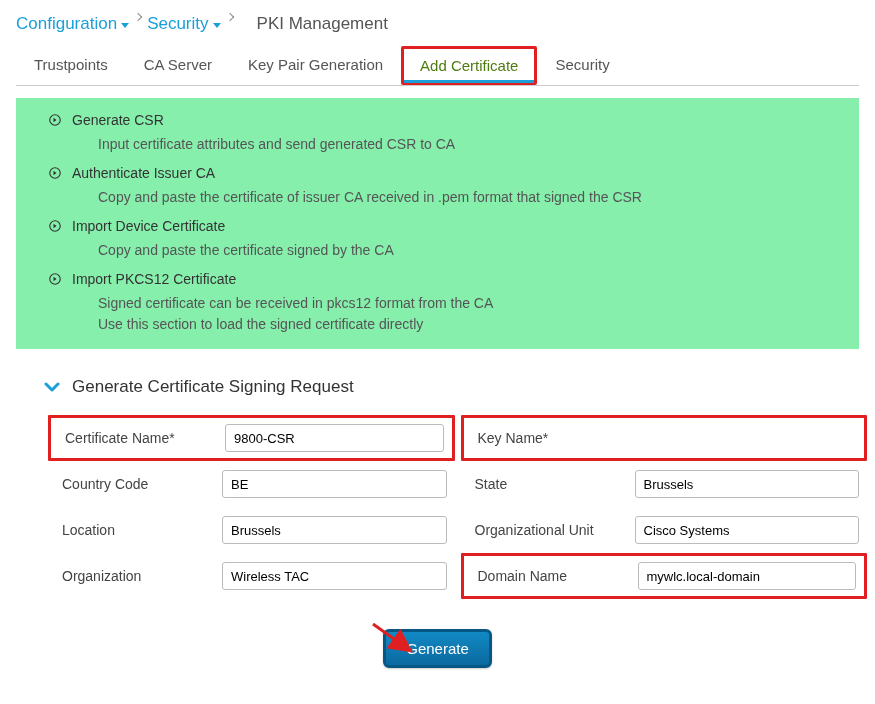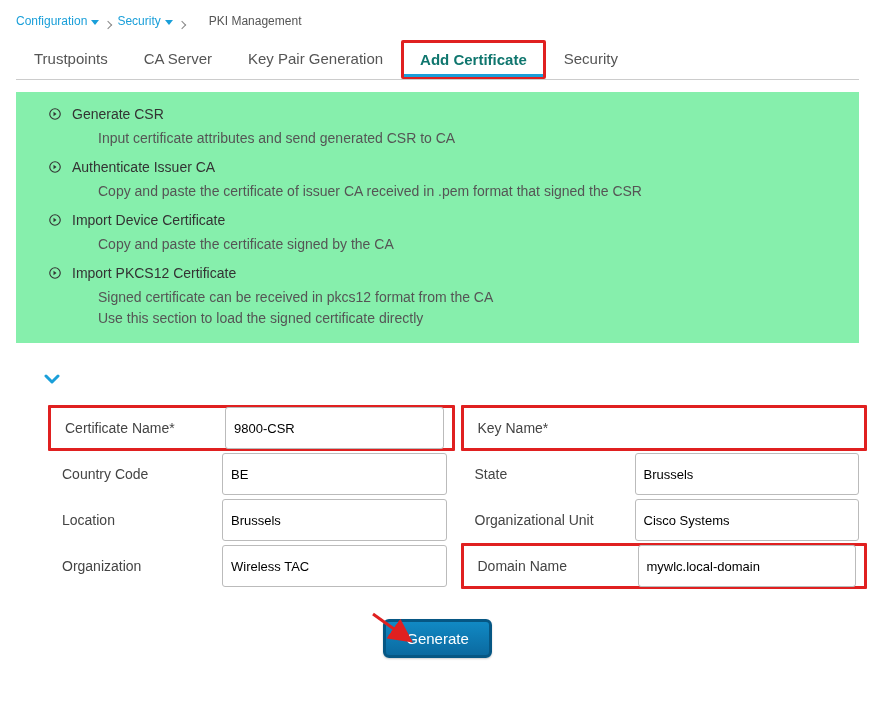--- a/index.html
+++ b/index.html
@@ -8,24 +8,24 @@
       font-size: 14px;
       color: #333;
       background: #fff;
       width: 875px;
       padding: 10px 16px 20px 16px;
     }
 
     
     .breadcrumb {
       display: flex;
-      align-items: flex-end;
+      align-items: flex-start;
       gap: 6px;
       padding: 4px 0 12px 0;
-      font-size: 12px;
+      font-size: 17px;
     }
     .breadcrumb .link { color: #1A9FD9; cursor: pointer; display: inline-flex; align-items: center; gap: 2px; }
     .breadcrumb .current { color: #555; font-weight: 500; margin-left: 18px; }
     .caret-down {
       display: inline-block;
       width: 0; height: 0;
       border-left: 4px solid transparent;
       border-right: 4px solid transparent;
       border-top: 5px solid #1A9FD9;
       margin-left: 2px;
@@ -47,22 +47,22 @@
       gap: 0;
     }
     .tab {
       padding: 10px 18px;
       color: #555;
       cursor: pointer;
       white-space: nowrap;
       font-size: 15px;
     }
     .tab.active {
-      color: #0f766e;
-      font-weight: 700;
+      color: #4d7c0f;
+      font-weight: 400;
       border-bottom: 3px solid #1A9FD9;
       margin-bottom: -1px;
     }
     .tab-highlight {
       border: 3px solid #E02020;
       border-radius: 2px;
       padding: 0;
     }
     .tab-highlight .tab { padding: 8px 16px 6px 16px; }
 
@@ -131,21 +131,21 @@
       gap: 10px;
     }
     .field-label {
       width: 150px;
       color: #444;
       font-size: 14px;
       flex-shrink: 0;
     }
     .field-input, .field-select {
       flex: 1;
-      height: 42px;
+      height: 28px;
       border: 1px solid #bbb;
       border-radius: 3px;
       padding: 0 8px;
       font-size: 13px;
       font-family: inherit;
       background: #fff;
     }
     .field-select-wrap {
       flex: 1;
       position: relative;
@@ -279,20 +279,21 @@
 Use this section to load the signed certificate directly</div>
   </div>
 </div>
 
 <div class="section-header">
   <span class="chev-down-blue">
     <svg viewBox="0 0 16 16">
         <path d="M2 5 L8 11 L14 5" fill="none" stroke="#1A9FD9" stroke-width="3" stroke-linecap="round" stroke-linejoin="round"></path>
       </svg>
   </span>
+  <span class="section-title">Generate Certificate Signing Request</span>
 </div>
 
 <div class="form-wrap">
   <div class="form-grid">
 
     <div class="col">
       <div class="field-row row-highlight">
         <div class="field-label">Certificate Name*</div>
         <input class="field-input" value="9800-CSR" style="">
       </div>

